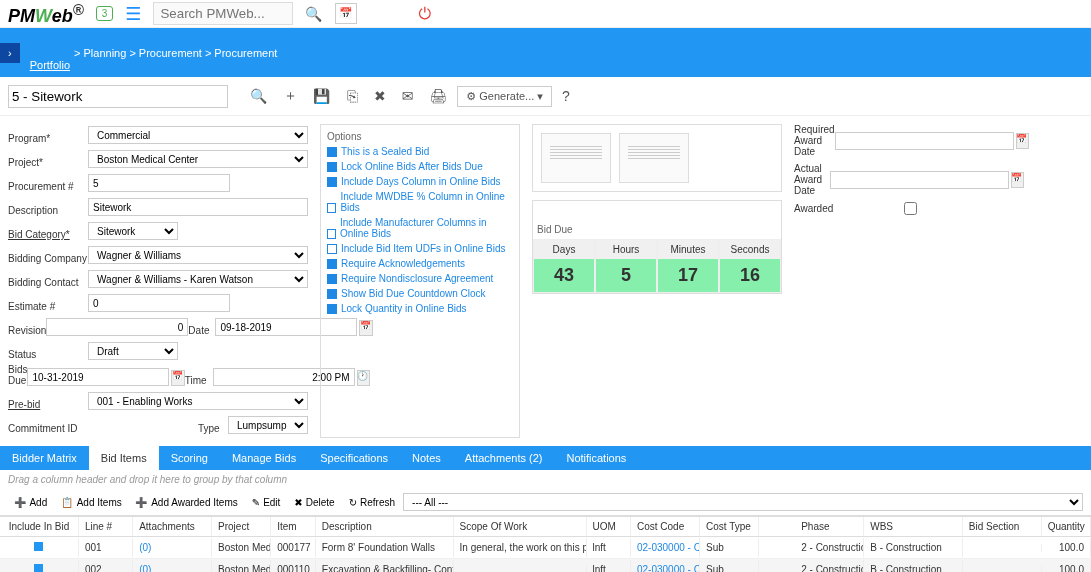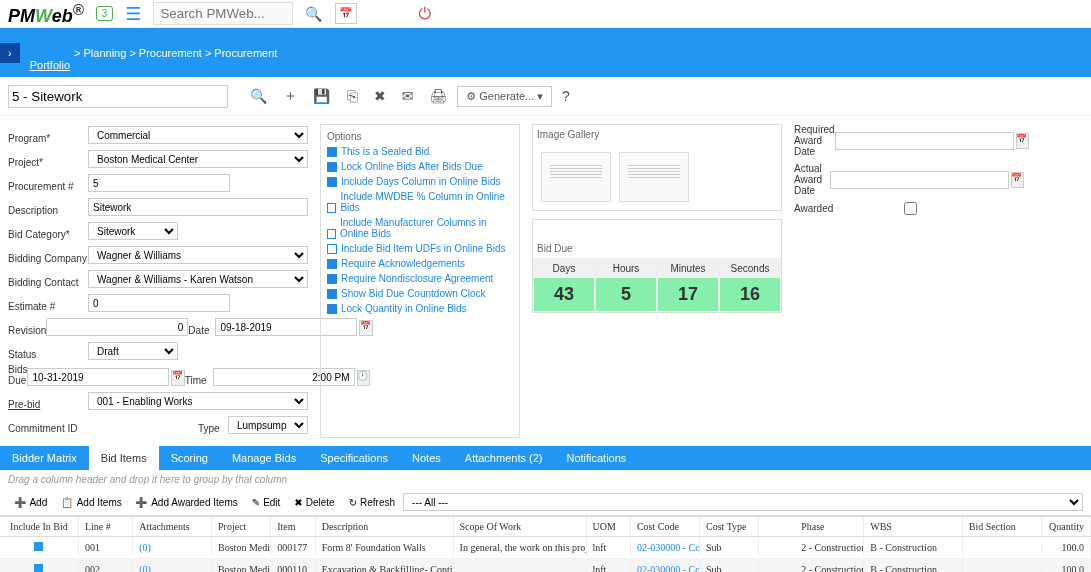--- a/index.html
+++ b/index.html
@@ -51,21 +51,21 @@
 .rinput { flex: 1; border: 1px solid #ccc; height: 18px; }
 .cal-btn { width: 16px; height: 16px; border: 1px solid #ccc; background: #f0f0f0; text-align: center; font-size: 9px; margin-left: 2px; }
 .tabs { background: #2196F3; display: flex; }
 .tab { padding: 6px 12px; color: #fff; font-size: 11px; cursor: pointer; }
 .tab.active { background: #fff; color: #333; }
 .grid-hint { font-size: 10px; color: #999; font-style: italic; padding: 4px 8px; }
 .grid-toolbar { display: flex; gap: 2px; padding: 4px 8px; border-bottom: 1px solid #ddd; align-items: center; }
 .gbtn { padding: 3px 6px; font-size: 10px; border: none; background: #fff; cursor: pointer; display: flex; align-items: center; gap: 3px; }
 .grid { width: 100%; }
 .ghdr { display: flex; background: #fff; border-top: 1px solid #ddd; border-bottom: 1px solid #ddd; }
-.gcell { padding: 4px 6px; font-size: 10px; border-right: 1px solid #eee; overflow: hidden; white-space: nowrap; font-family: Liberation Serif, serif; }
+.gcell { padding: 4px 6px; font-size: 10px; border-right: 1px solid #eee; overflow: hidden; white-space: nowrap; }
 .grow { display: flex; border-bottom: 1px solid #f0f0f0; min-height: 22px; align-items: center; }
 .grow.alt { background: #f5f5f5; }
 .c-inc { width: 80px; text-align: center; }
 .c-line { width: 55px; }
 .c-att { width: 80px; }
 .c-proj { width: 60px; }
 .c-item { width: 45px; }
 .c-desc { width: 140px; }
 .c-scope { width: 135px; }
 .c-uom { width: 45px; }
@@ -123,21 +123,21 @@
       </div>
     <div class="frow">
         <span class="flabel">Procurement #</span>
         <input class="finput" style="flex: 0 0 70px;" value="5">
       </div>
     <div class="frow">
         <span class="flabel">Description</span>
         <input class="finput" value="Sitework" style="">
       </div>
     <div class="frow">
-        <span class="flabel" style="">Bid Category*</span>
+        <span class="flabel" style="text-decoration:underline">Bid Category*</span>
         <select class="fselect" style="flex:0 0 90px"><option>Sitework</option></select>
       </div>
     <div class="frow">
         <span class="flabel">Bidding Company</span>
         <select class="fselect"><option>Wagner &amp; Williams</option></select>
       </div>
     <div class="frow">
         <span class="flabel">Bidding Contact</span>
         <select class="fselect"><option>Wagner &amp; Williams - Karen Watson</option></select>
       </div>
@@ -217,21 +217,20 @@
         </div>
         <div class="opt-row">
           <span class="opt-chk checked"></span>
           <span>Lock Quantity in Online Bids</span>
         </div>
       </div>
   </div>
 
   <div>
     <div class="gallery-box">
-      <div class="gal-title">Image Gallery</div>
       <div class="gal-body">
         <div class="gal-thumb">
             <div class="gal-lines">
               <div class="gal-line"></div>
               <div class="gal-line"></div>
               <div class="gal-line"></div>
               <div class="gal-line"></div>
               <div class="gal-line"></div>
             </div>
           </div>

